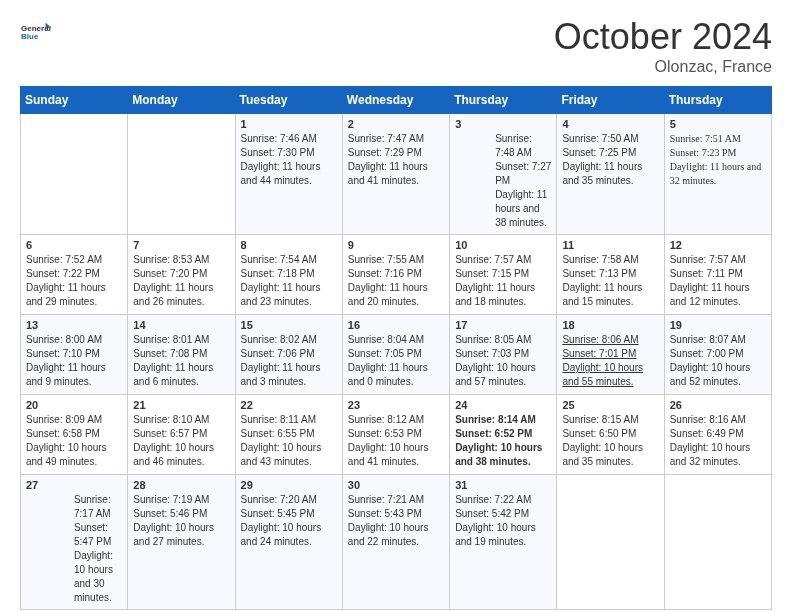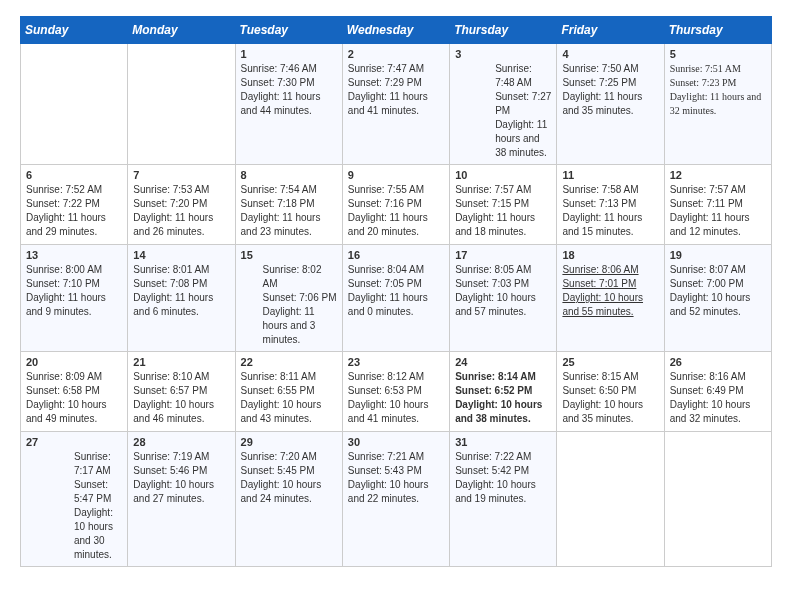--- a/index.html
+++ b/index.html
@@ -44,21 +44,20 @@
       table-layout: fixed;
     }
     thead tr th {
       background-color: #1565c0;
       color: #fff;
       font-size: 12px;
       font-weight: bold;
       padding: 6px 4px;
       text-align: left;
       border: 1px solid #1565c0;
-      font-style: italic;
     }
     tbody tr td {
       border: 1px solid #ccc;
       vertical-align: top;
       padding: 4px 5px;
       font-size: 10.5px;
       color: #333;
       height: 80px;
       background: #fff;
     }
@@ -80,20 +79,34 @@
       color: #333;
     }
     .empty-cell {
       background: #fff !important;
     }
   </style>
 </head>
 <body>
 
 <div class="page">
+  <div class="header">
+    <div class="logo">
+    <svg width="32" height="32" viewBox="0 0 60 40">
+      <rect width="60" height="40" fill="white"></rect>
+      <text x="2" y="18" font-size="15" font-weight="bold" fill="#333" font-family="Arial">General</text>
+      <text x="2" y="34" font-size="15" font-weight="bold" fill="#1565c0" font-family="Arial">Blue</text>
+      <polygon points="48,2 58,12 48,12" fill="#1565c0"></polygon>
+    </svg>
+  </div>
+    <div class="title-block">
+      <div class="month-title">October 2024</div>
+      <div class="location">Olonzac, France</div>
+    </div>
+  </div>
 
   <table>
     <thead>
       <tr>
       <th>Sunday</th>
           <th>Monday</th>
           <th>Tuesday</th>
           <th>Wednesday</th>
           <th>Thursday</th>
           <th>Friday</th>
@@ -137,21 +150,21 @@
         </tr>
         <tr>
           <td>
             <span class="day-number">6</span>
             <div class="day-info" style="white-space: pre-line;">Sunrise: 7:52 AM
 Sunset: 7:22 PM
 Daylight: 11 hours and 29 minutes.</div>
           </td>
           <td>
             <span class="day-number">7</span>
-            <div class="day-info" style="white-space: pre-line;">Sunrise: 7:53 AM
+            <div class="day-info" style="white-space: pre-line;">Sunrise: 8:53 AM
 Sunset: 7:20 PM
 Daylight: 11 hours and 26 minutes.</div>
           </td>
           <td>
             <span class="day-number">8</span>
             <div class="day-info" style="white-space: pre-line;">Sunrise: 7:54 AM
 Sunset: 7:18 PM
 Daylight: 11 hours and 23 minutes.</div>
           </td>
           <td>
@@ -187,21 +200,21 @@
 Daylight: 11 hours and 9 minutes.</div>
           </td>
           <td>
             <span class="day-number">14</span>
             <div class="day-info" style="white-space: pre-line;">Sunrise: 8:01 AM
 Sunset: 7:08 PM
 Daylight: 11 hours and 6 minutes.</div>
           </td>
           <td>
             <span class="day-number">15</span>
-            <div class="day-info" style="white-space: pre-line; margin-left: 22px;">Sunrise: 8:02 AM
+            <div class="day-info" style="white-space: pre-line;">Sunrise: 8:02 AM
 Sunset: 7:06 PM
 Daylight: 11 hours and 3 minutes.</div>
           </td>
           <td>
             <span class="day-number">16</span>
             <div class="day-info" style="white-space: pre-line;">Sunrise: 8:04 AM
 Sunset: 7:05 PM
 Daylight: 11 hours and 0 minutes.</div>
           </td>
           <td>

